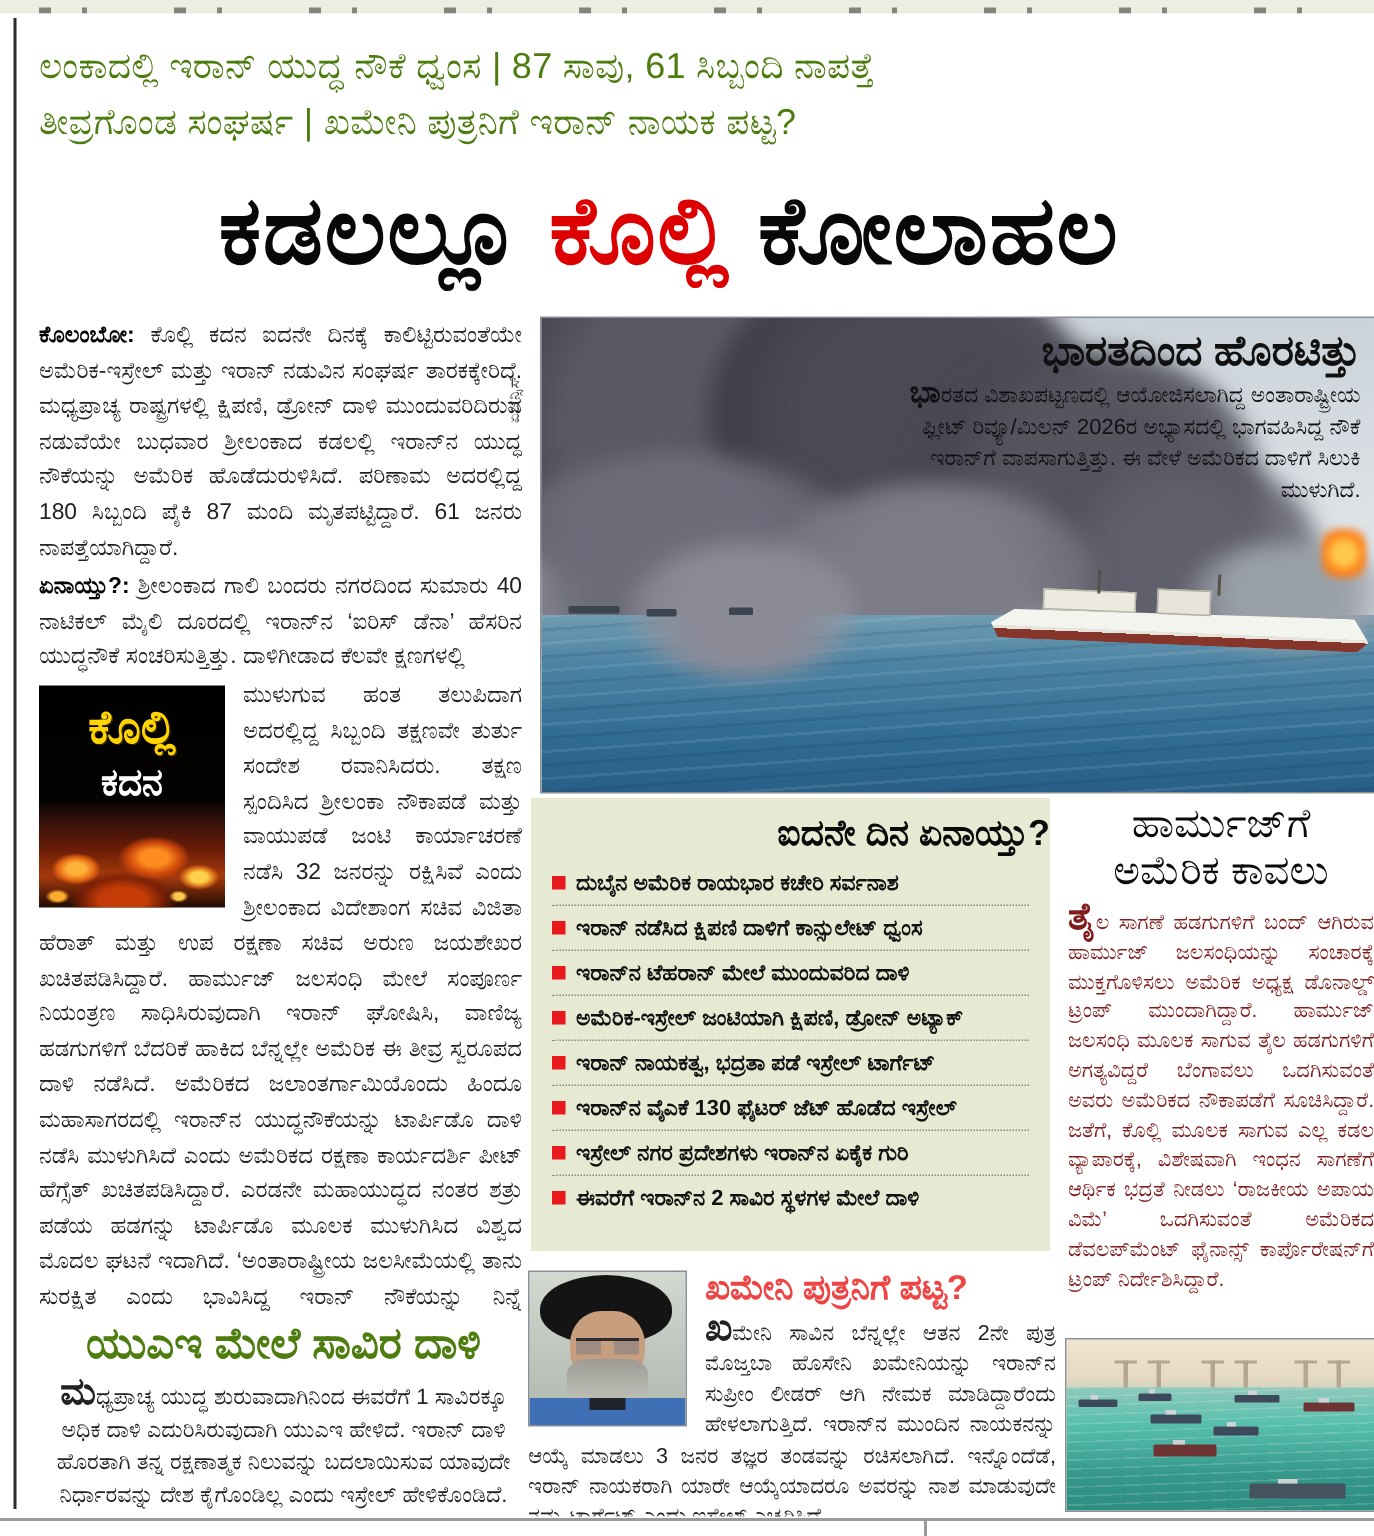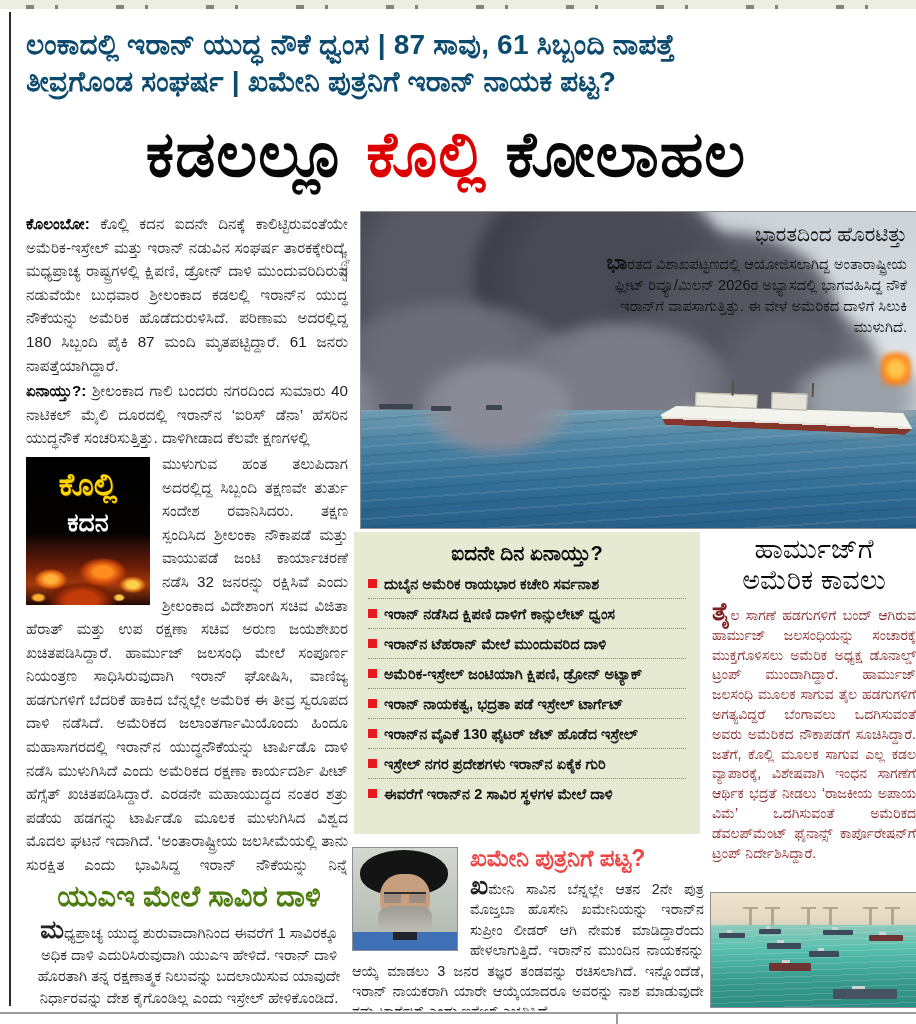--- a/index.html
+++ b/index.html
@@ -5,22 +5,22 @@
   html,body{margin:0;padding:0;background:#fff;}
   .page{position:relative;width:916px;height:1024px;background:#fff;overflow:hidden;
         font-family:"Liberation Sans","DejaVu Sans",sans-serif;color:#1b1b1b;}
   
   .top-strip{position:absolute;left:0;top:0;width:916px;height:9px;background:#ebeee0;
     border-bottom:1px solid #fff;overflow:hidden;}
   .top-strip .marks{position:absolute;left:0;top:5px;width:100%;height:4px;
     background:repeating-linear-gradient(90deg,transparent 0 26px,#4a4a42 26px 34px,transparent 34px 55px,#4a4a42 55px 58px,transparent 58px 90px);opacity:.65;}
   .left-rule{position:absolute;left:9px;top:12px;width:2px;height:994px;background:#2b2b2b;}
   
-  .kicker{position:absolute;left:26px;top:26px;width:872px;font-weight:bold;
-    font-size:28px;line-height:37px;color:#0c4a6e;letter-spacing:.2px;}
+  .kicker{position:absolute;left:26px;top:26px;width:872px;font-weight:normal;
+    font-size:24px;line-height:37px;color:#4d7c0f;letter-spacing:.2px;}
   .headline{position:absolute;left:2px;top:108px;width:888px;text-align:center;
     font-size:63px;line-height:92px;font-weight:900;color:#080808;letter-spacing:1px;}
   .headline .hl{color:#dd0000;}
   
   .body-col{position:absolute;left:26px;top:212px;width:322px;height:666px;overflow:hidden;
     font-size:15.2px;line-height:23.6px;text-align:justify;color:#222;}
   .body-col p{margin:0 0 2px 0;}
   .dateline{font-weight:bold;color:#000;}
   .promo-box{float:left;width:124px;height:148px;margin:5px 12px 4px 0;position:relative;
     background:linear-gradient(#000 0%,#050302 52%,#30100a 60%,#6b1d07 74%,#a63a0c 86%,#200a04 100%);overflow:hidden;}
@@ -64,27 +64,27 @@
     background:radial-gradient(circle at 45% 62%,#ffe27a 0 18%,#ffb row 0,#ff9c21 40%,#f05a0a 62%,rgba(120,40,8,.55) 80%,transparent 95%);}
   .fire2{position:absolute;left:520px;top:140px;width:30px;height:34px;filter:blur(2px);
     background:radial-gradient(circle,#ffc84d 0 30%,#ff7d12 60%,transparent 90%);}
   .boat{position:absolute;background:#3c4450;height:5px;border-radius:1px;}
   .b1{left:18px;top:192px;width:34px;}
   .b2{left:70px;top:194px;width:20px;}
   .b3{left:125px;top:193px;width:16px;}
   .photo-credit{position:absolute;left:338px;top:212px;height:70px;
     writing-mode:vertical-rl;transform:rotate(180deg);font-size:10px;color:#333;letter-spacing:1px;}
   .caption{position:absolute;right:10px;top:8px;width:312px;text-align:right;z-index:6;color:#101010;}
-  .caption h3{margin:0 0 4px 0;font-size:20px;line-height:28px;font-weight:400;}
+  .caption h3{margin:0 0 4px 0;font-size:28px;line-height:28px;font-weight:700;}
   .caption .cap-body{font-size:14.6px;line-height:21px;font-weight:500;}
   .caption .lead{font-size:20px;font-weight:800;}
   
   .daybox{position:absolute;left:354px;top:532px;width:346px;height:302px;background:#e7ead2;
     padding:0;overflow:hidden;}
-  .daybox h2{margin:10px 0 4px 0;text-align:center;font-size:20px;font-weight:900;color:#0a0a0a;}
+  .daybox h2{margin:10px 0 4px 0;text-align:right;font-size:24px;font-weight:900;color:#0a0a0a;}
   .daybox ul{list-style:none;margin:2px 14px 10px 14px;padding:0;}
   .daybox li{display:flex;align-items:flex-start;gap:7px;padding:5.5px 0;font-size:14.6px;
     font-weight:bold;color:#111;line-height:18px;}
   .daybox li + li{border-top:1px dotted #8a8a7a;}
   .daybox .sq{flex:0 0 auto;width:9px;height:9px;margin-top:4px;background:#e8191c;}
   
   .hormuz{position:absolute;left:712px;top:534px;width:204px;height:354px;overflow:hidden;}
   .hormuz h2{margin:0 0 6px 0;text-align:center;font-size:27px;line-height:31px;font-weight:400;color:#0a0a0a;}
   .hormuz .hbody{font-size:14px;line-height:19.8px;text-align:justify;color:#7f1d1d;}
   .lead-big{font-size:25px;font-weight:800;line-height:18px;}

